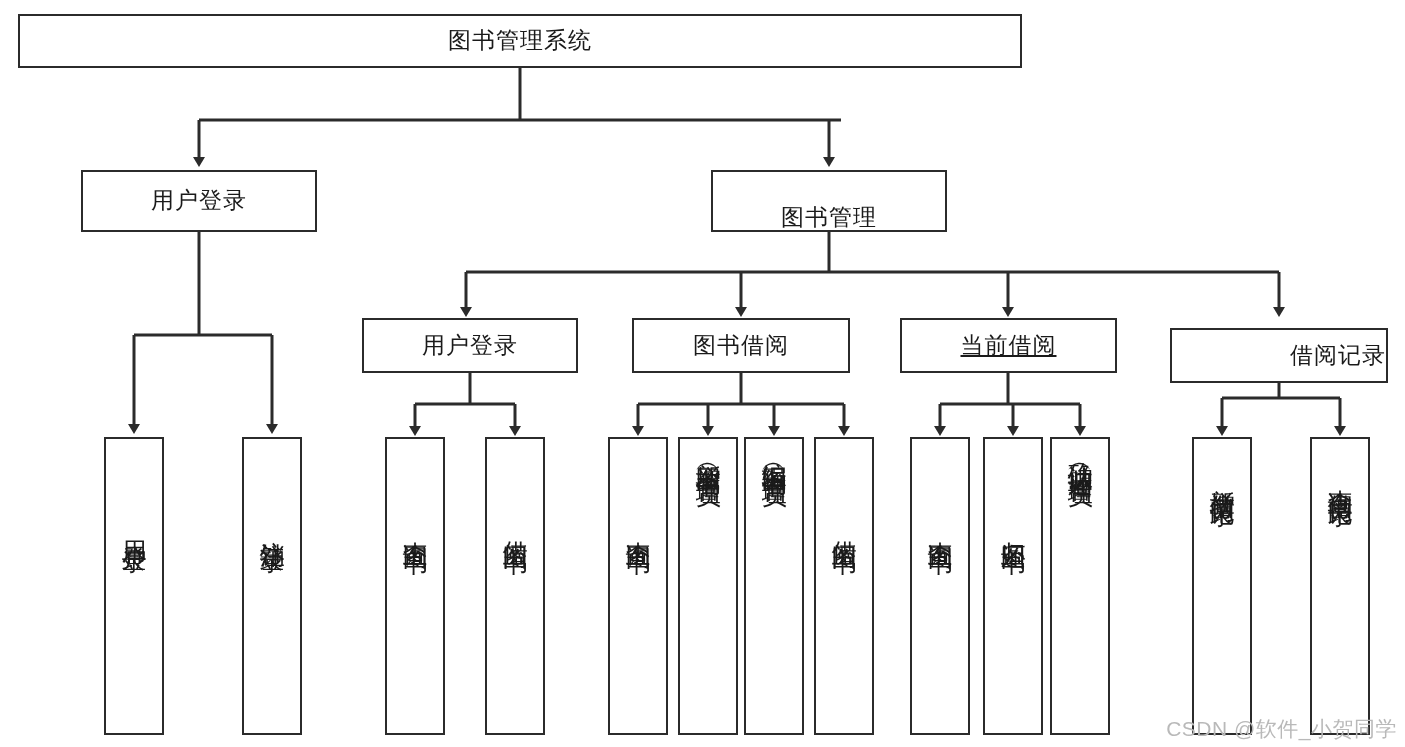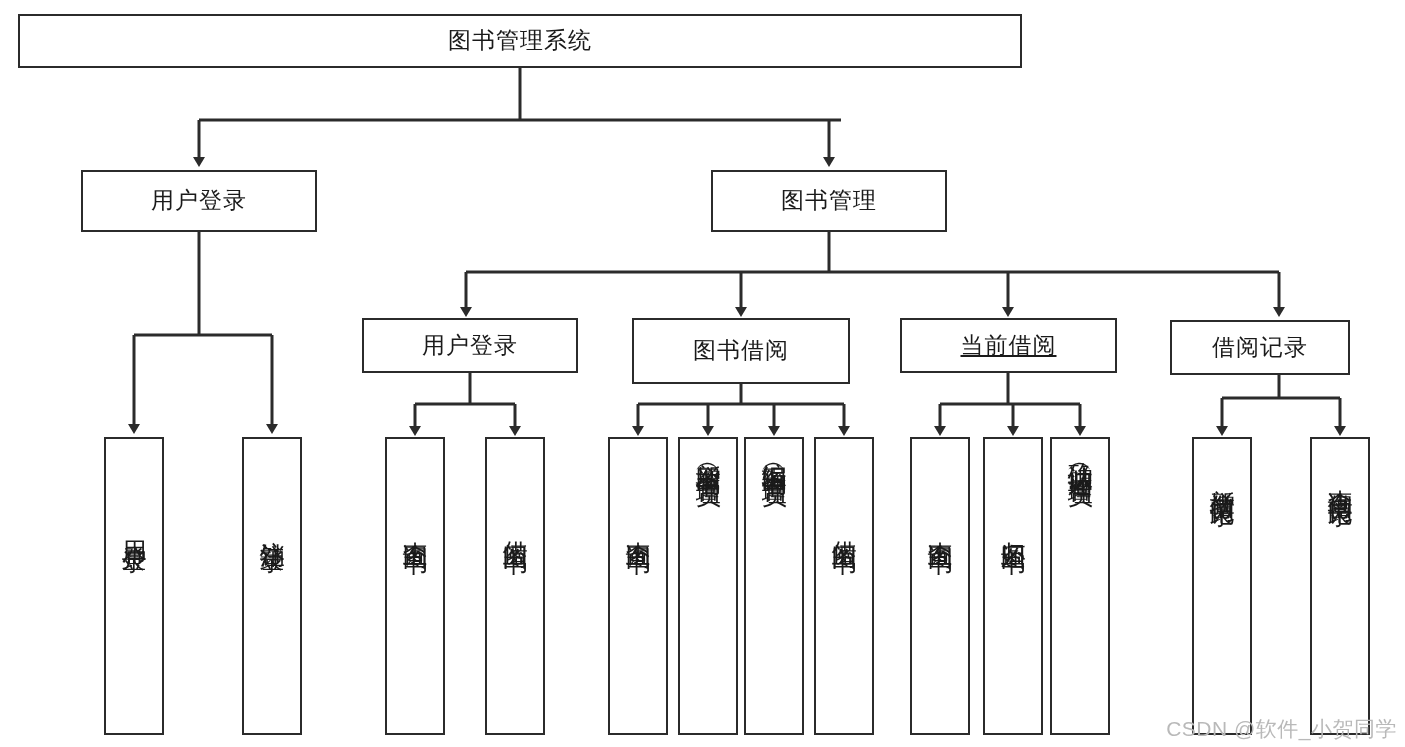--- a/index.html
+++ b/index.html
@@ -120,34 +120,34 @@
     </g>
   </svg>
 
   <div class="node horizontal" style="left:18px; top:14px; width:1004px; height:54px;text-align:right;">
     <span>图书管理系统</span>
   </div>
 
   <div class="node horizontal" style="left:81px; top:170px; width:236px; height:62px;">
     <span>用户登录</span>
   </div>
-  <div class="node horizontal" style="left:711px; top:170px; width:236px; height:62px;">
+  <div class="node horizontal" style="left:711px; top:170px; width:236px; height:62px;align-items:flex-end;">
     <span>图书管理</span>
   </div>
 
   <div class="node horizontal" style="left:362px; top:318px; width:216px; height:55px;">
     <span>用户登录</span>
   </div>
-  <div class="node horizontal" style="left:632px; top:318px; width:218px; height:66px;">
+  <div class="node horizontal" style="left:632px; top:318px; width:218px; height:55px;">
     <span>图书借阅</span>
   </div>
   <div class="node horizontal" style="left:900px; top:318px; width:217px; height:55px;text-decoration:underline;">
     <span>当前借阅</span>
   </div>
-  <div class="node horizontal" style="left:1170px; top:320px; width:180px; height:55px;">
+  <div class="node horizontal" style="left:1170px; top:328px; width:218px; height:55px;justify-content:flex-end;">
     <span>借阅记录</span>
   </div>
 
   <div class="node vertical" style="left:104px; top:437px; width:60px; height:298px; padding-top:82px;">
     <span class="vtext">用户登录</span>
   </div>
   <div class="node vertical" style="left:242px; top:437px; width:60px; height:298px; padding-top:82px;">
     <span class="vtext">注销登录</span>
   </div>
 

